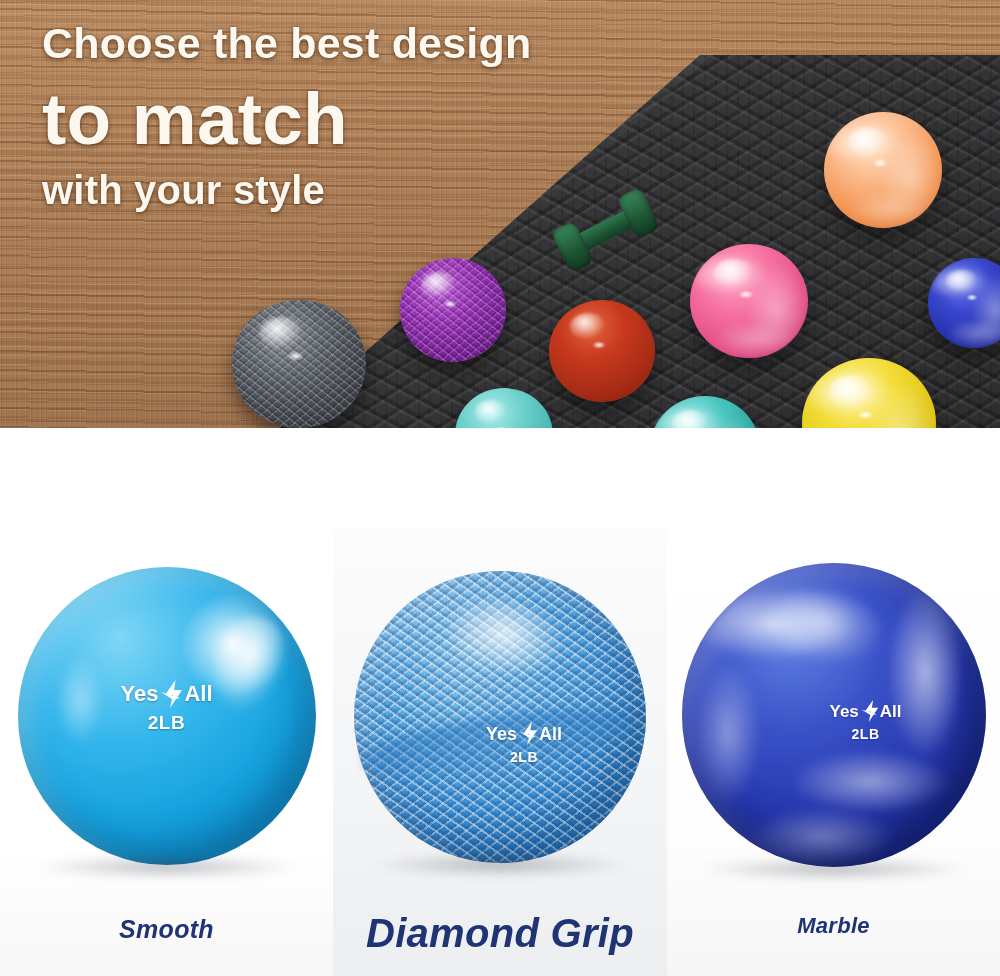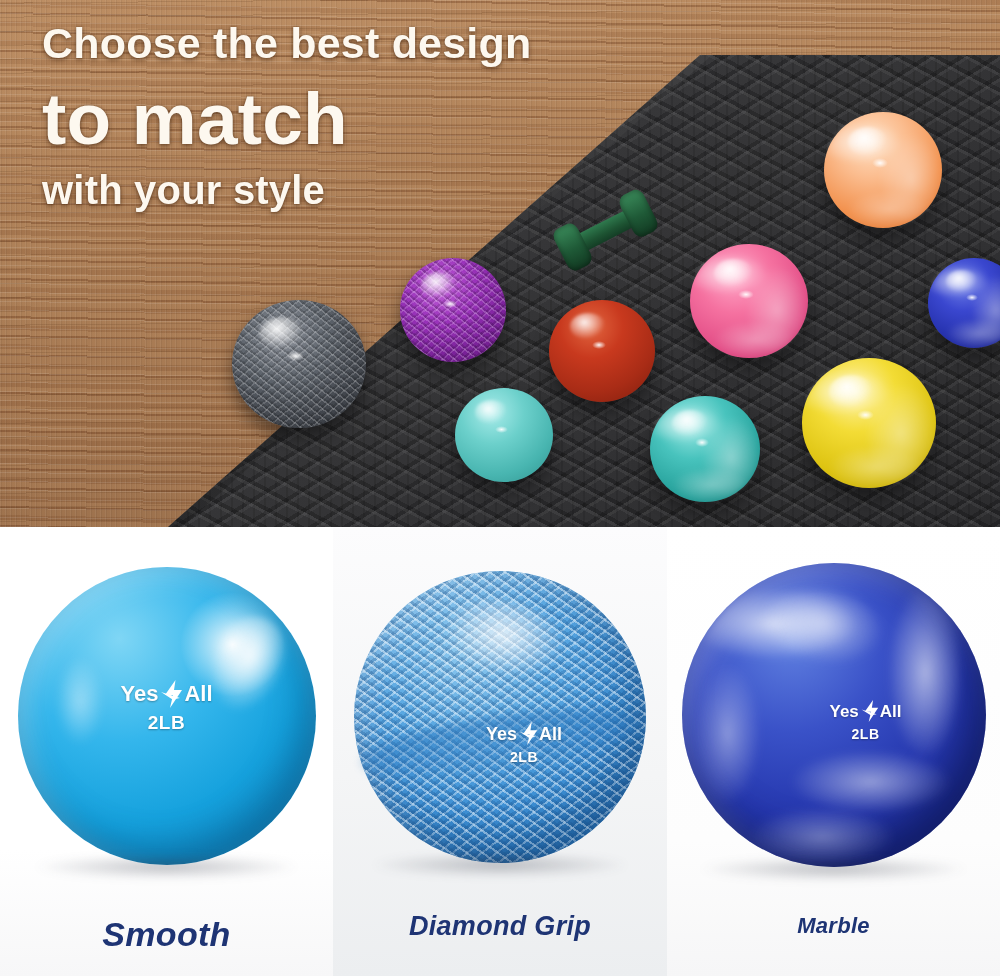--- a/index.html
+++ b/index.html
@@ -7,21 +7,21 @@
   body{font-family:"Liberation Sans",sans-serif;}
 
   .page{
     position:relative;
     width:1000px;height:976px;
     overflow:hidden;background:#fff;
   }
 
   
   .hero{
-    position:absolute;left:0;top:0;width:1000px;height:527px;
+    position:absolute;left:0;top:0;width:1000px;height:428px;
     overflow:hidden;
     background:#a87a52;
   }
   
   .wood{
     position:absolute;inset:0;
     background:
       repeating-linear-gradient(90deg,
         rgba(255,255,255,.055) 0px, rgba(255,255,255,.055) 1px,
         rgba(0,0,0,.05) 1px, rgba(0,0,0,.05) 2px,
@@ -359,21 +359,21 @@
                   <path d="M2 13 L21 19 L13.5 20.5 Z" fill="#ffffff"></path>
                 </svg>
               </span>
               <span>All</span>
             </div>
             <div class="logo-lb" style="font-size:19px;">2LB</div>
           </div>
           <div class="shadow"></div>
         </div>
       </div>
-      <div class="caption" style="top:388px;font-size:34px;">Smooth</div>
+      <div class="caption" style="top:388px;font-size:25px;">Smooth</div>
     </div>
 
     <div class="panel p2">
       <div class="ball-wrap" style="margin-top:44px;">
         <div class="pball ball-diamond" style="width:292px;height:292px;">
           <div class="grip"></div>
           <div class="band"></div>
           <div class="gloss"></div>
 
           <div class="logo" style="left:132px;top:150px;align-items:center;">
@@ -385,21 +385,21 @@
                   <path d="M2 13 L21 19 L13.5 20.5 Z" fill="#ffffff"></path>
                 </svg>
               </span>
               <span>All</span>
             </div>
             <div class="logo-lb" style="font-size:14px;">2LB</div>
           </div>
           <div class="shadow"></div>
         </div>
       </div>
-      <div class="caption" style="top:384px;font-size:27px;">Diamond Grip</div>
+      <div class="caption" style="top:384px;font-size:40px;">Diamond Grip</div>
     </div>
 
     <div class="panel p3">
       <div class="ball-wrap" style="margin-top:36px;">
         <div class="pball ball-marble" style="width:304px;height:304px;">
           <div class="swirl"></div>
           <div class="gloss"></div>
 
           <div class="logo" style="left:148px;top:136px;align-items:center;">
             <div class="logo-row" style="font-size:17px;">

